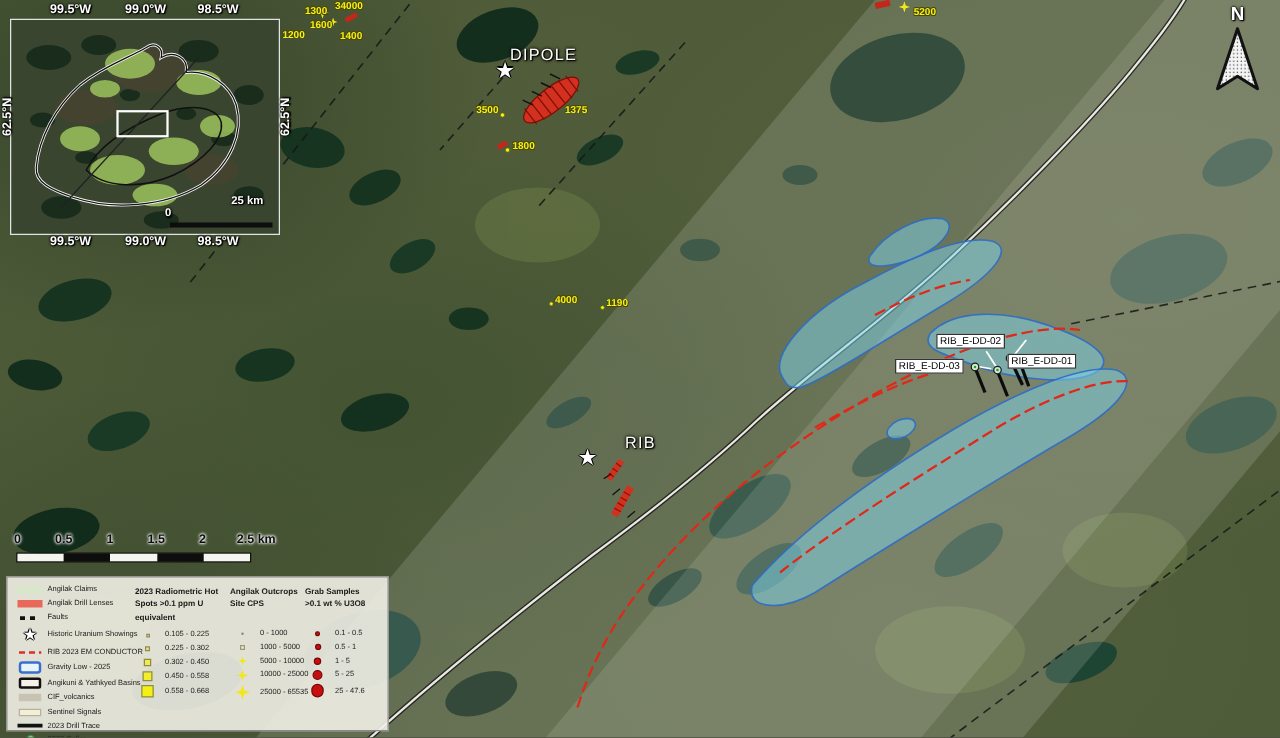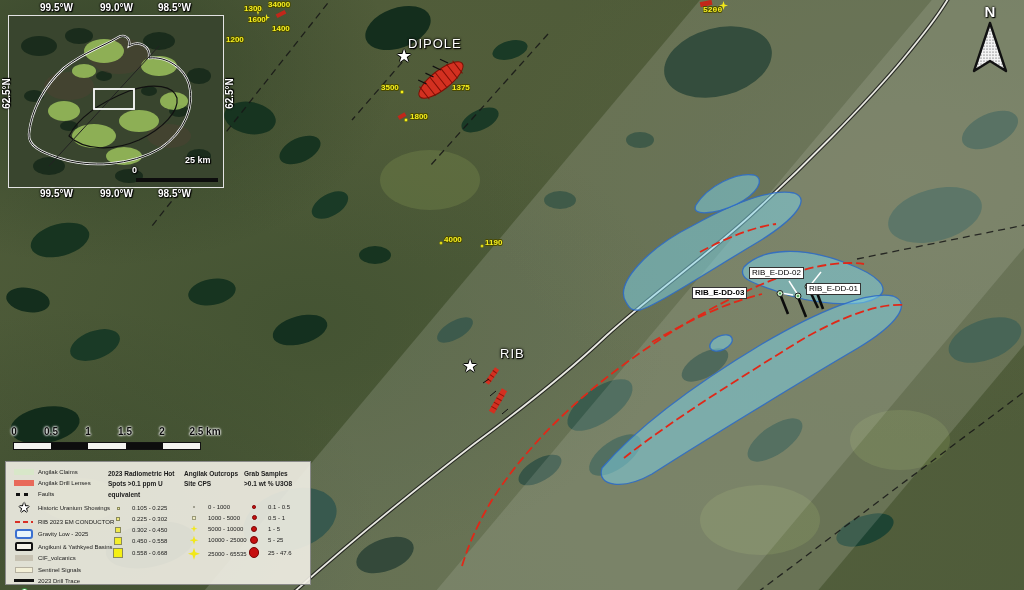--- a/index.html
+++ b/index.html
@@ -233,36 +233,36 @@
   </svg>
 
   <span class="star4" style="left:253px;top:5px;width:10px;height:10px;"></span>
   <span class="star4" style="left:263px;top:14px;width:7px;height:7px;"></span>
   <span class="star4" style="left:719px;top:1px;width:9px;height:9px;"></span>
 
   <div class="spot" style="left:244px;top:5px;">1300</div>
   <div class="spot" style="left:268px;top:1px;">34000</div>
   <div class="spot" style="left:248px;top:16px;">1600</div>
   <div class="spot" style="left:272px;top:25px;">1400</div>
-  <div class="spot" style="left:226px;top:36px;">1200</div>
+  <div class="spot" style="left:226px;top:24px;">1200</div>
   <div class="spot" style="left:381px;top:84px;">3500</div>
   <div class="spot" style="left:404px;top:84px;padding-left:48px;">1375</div>
   <div class="spot" style="left:410px;top:113px;">1800</div>
   <div class="spot" style="left:444px;top:236px;">4000</div>
   <div class="spot" style="left:485px;top:239px;">1190</div>
-  <div class="spot" style="left:703px;top:6px;font-family:Liberation Mono, monospace;">5200</div>
+  <div class="spot" style="left:731px;top:6px;">5200</div>
 
   <div class="map-star" style="left:396px;top:47px;">★</div>
   <div class="target-label" style="left:408px;top:37px;">DIPOLE</div>
   <div class="map-star" style="left:462px;top:357px;">★</div>
   <div class="target-label" style="left:476px;top:347px;padding-left:24px;">RIB</div>
 
   <div class="dh-label" style="left:806px;top:259px;margin-top:24px;">RIB_E-DD-01</div>
   <div class="dh-label" style="left:749px;top:267px;">RIB_E-DD-02</div>
-  <div class="dh-label" style="left:692px;top:287px;font-weight:bold;">RIB_E-DD-03</div>
+  <div class="dh-label" style="left:716px;top:287px;">RIB_E-DD-03</div>
 
   <div id="inset">
     <svg width="214" height="171">
       <g fill="#1a2c1c">
         <ellipse cx="30" cy="30" rx="18" ry="10"></ellipse>
           <ellipse cx="70" cy="20" rx="14" ry="8"></ellipse>
         <ellipse cx="150" cy="25" rx="16" ry="9"></ellipse>
           <ellipse cx="190" cy="60" rx="12" ry="8"></ellipse>
         <ellipse cx="25" cy="80" rx="10" ry="6"></ellipse>
           <ellipse cx="40" cy="150" rx="16" ry="9"></ellipse>

